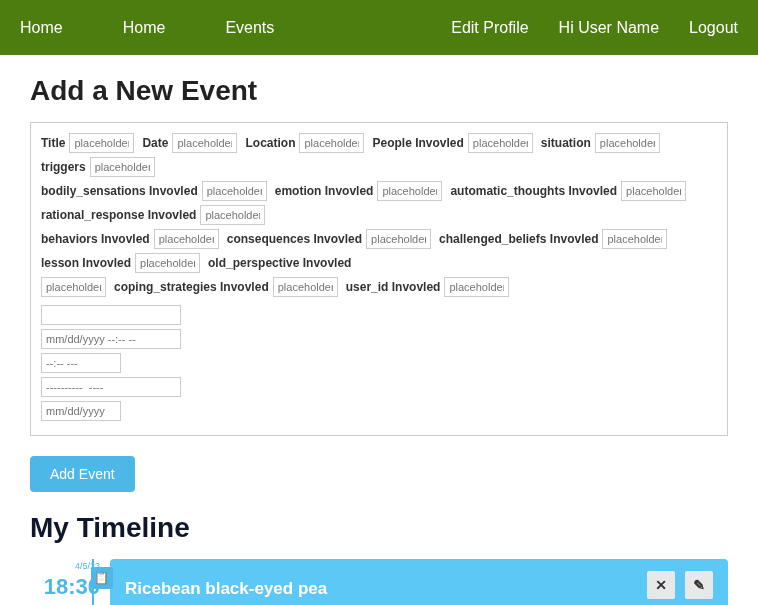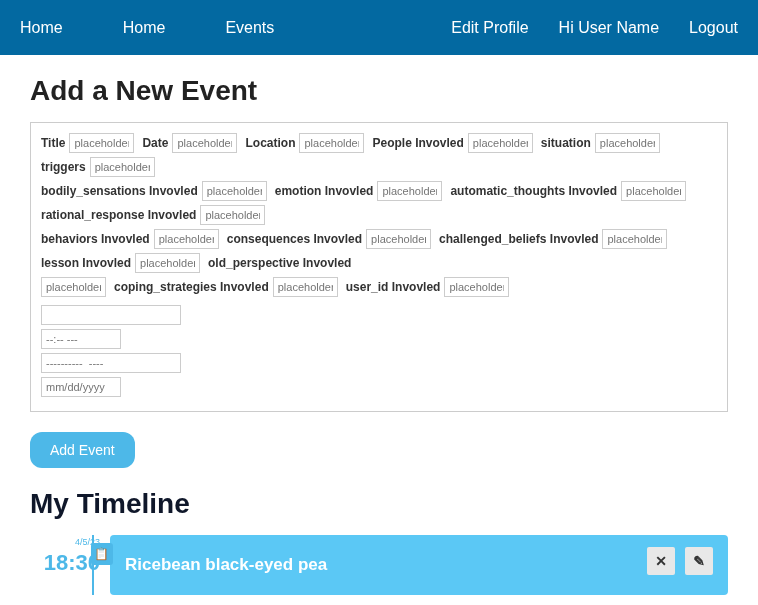--- a/index.html
+++ b/index.html
@@ -1,20 +1,20 @@
 <!DOCTYPE html>
 <html><head>
   <meta charset="utf-8">
   <style>
     * { box-sizing: border-box; margin: 0; padding: 0; }
     body { font-family: Arial, sans-serif; background: #f5f5f5; font-size: 13px; color: #333; }
 
     
     .navbar {
-      background: #0369a1;
+      background: #4d7c0f;
       display: flex;
       align-items: center;
       padding: 0 20px;
       height: 55px;
     }
     .navbar-left { display: flex; gap: 60px; flex: 1; }
     .navbar-right { display: flex; gap: 30px; }
     .nav-link {
       color: white;
       font-size: 16px;
@@ -96,21 +96,21 @@
     }
 
     
     .add-event-btn {
       background: #4db8e8;
       color: white;
       border: none;
       padding: 10px 20px;
       font-size: 14px;
       cursor: pointer;
-      border-radius: 12px;
+      border-radius: 4px;
       margin-top: 5px;
       margin-bottom: 20px;
     }
 
     
     .timeline-title {
       font-size: 28px;
       font-weight: bold;
       margin-bottom: 15px;
       color: #0f172a;
@@ -323,20 +323,23 @@
         <span class="field-label">user_id Invovled</span>
         <input class="field-input narrow" type="text" placeholder="placeholder" style="">
       </div>
     </div>
 
     <div class="extra-inputs">
       <div class="extra-input-row">
         <input type="text" placeholder="" style="">
       </div>
       <div class="extra-input-row">
+        <input type="text" placeholder="mm/dd/yyyy --:-- --" style="">
+      </div>
+      <div class="extra-input-row">
         <input type="text" class="small" placeholder="--:-- ---" style="">
       </div>
       <div class="extra-input-row">
         <input type="text" placeholder="----------  ----" style="">
       </div>
       <div class="extra-input-row">
         <input type="text" class="small" placeholder="mm/dd/yyyy" style="">
       </div>
     </div>
 

